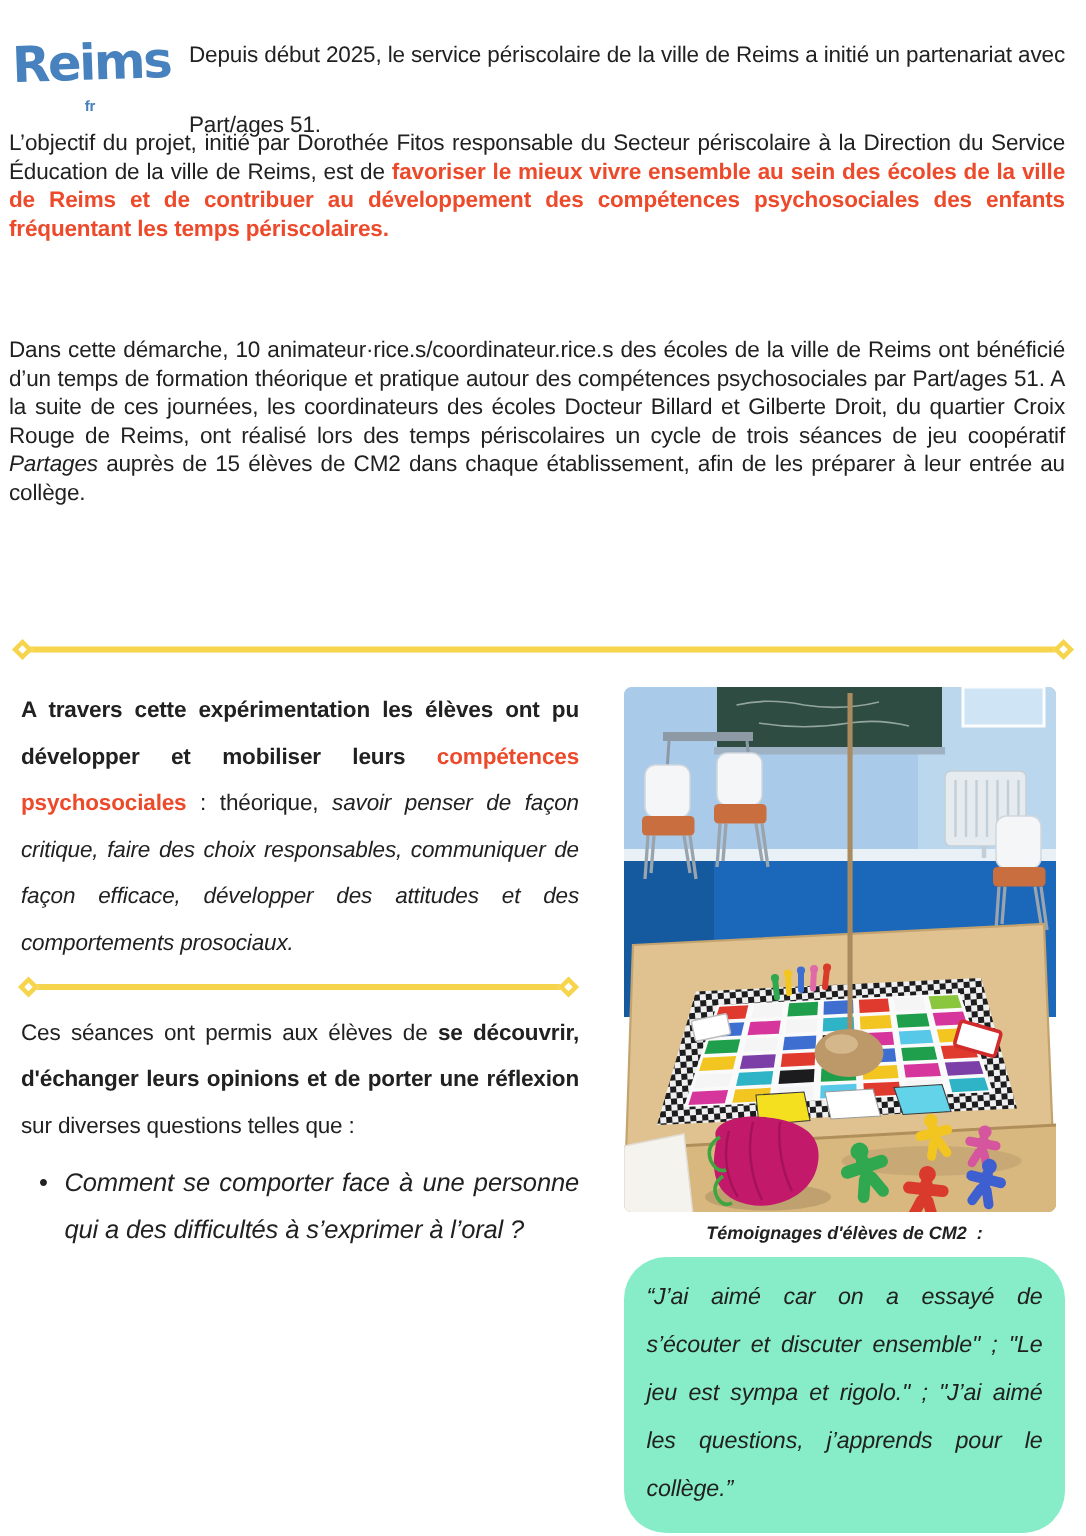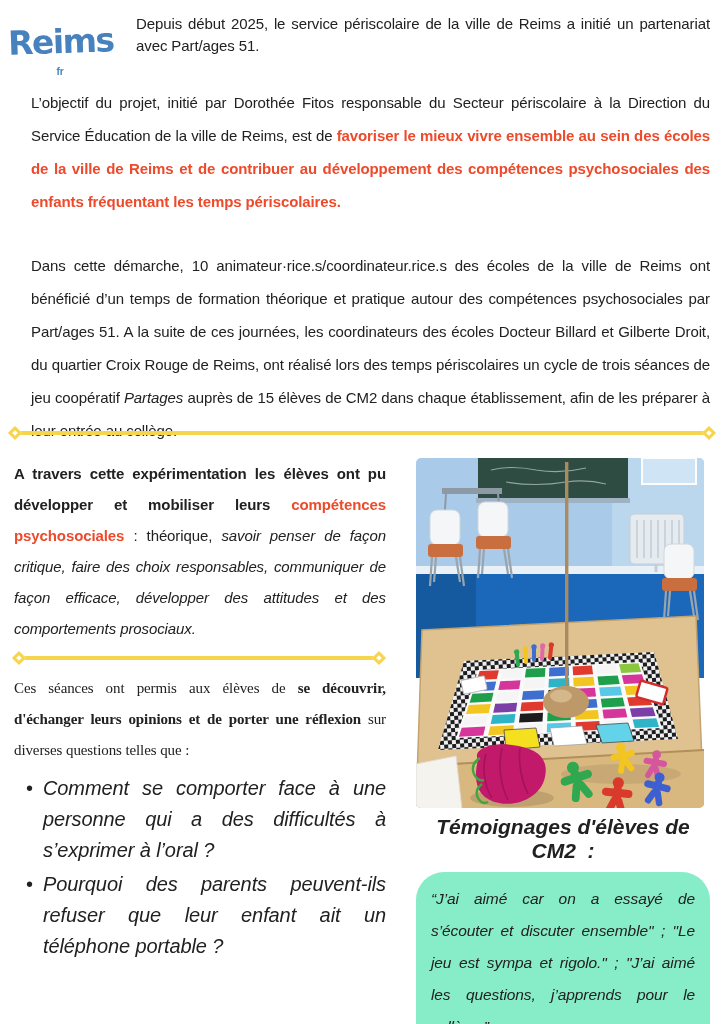--- a/index.html
+++ b/index.html
@@ -18,55 +18,55 @@
     overflow:hidden;
   }
   
   .header{position:absolute;top:10px;left:8px;right:14px;display:flex;gap:14px;}
   .logo{width:104px;flex:0 0 auto;padding-top:12px;text-align:center;}
   .logo-text{
     color:var(--logo-blue);font-weight:bold;font-size:33px;letter-spacing:-1.5px;
     font-family:"DejaVu Sans",sans-serif;transform:rotate(-2deg);display:inline-block;
   }
   .logo-fr{color:var(--logo-blue);font-size:10px;font-weight:bold;vertical-align:baseline;}
-  .intro{flex:1;text-align:justify;line-height:22px;padding-top:3px;margin-left:10px;}
-  
-  .para{position:absolute;left:31px;right:14px;text-align:justify;line-height:33px;}
+  .intro{flex:1;text-align:justify;line-height:47px;padding-top:3px;}
+  
+  .para{position:absolute;left:6px;right:14px;text-align:justify;line-height:19px;}
   .p-objective{top:86px;}
-  .p-context{top:224px;margin-top:25px;}
+  .p-context{top:224px;}
   .red-bold{color:var(--accent-red);font-weight:bold;}
   .bold{font-weight:bold;}
   .it{font-style:italic;}
   
   .divider{display:flex;align-items:center;}
   .divider-full{position:absolute;top:428px;left:10px;right:10px;}
   .divider-left{margin:9px 2px 10px 0;}
   .diamond{
     width:10px;height:10px;flex:0 0 auto;background:#fff;
     border:3px solid var(--divider-yellow);transform:rotate(45deg);
   }
   .divider-line{flex:1;height:4px;background:var(--divider-yellow);border-radius:2px;margin:0 -2px;}
   
   .columns{position:absolute;top:458px;left:14px;width:696px;display:flex;gap:30px;}
   .col-left{width:372px;flex:0 0 auto;}
   .col-right{width:294px;flex:0 0 auto;}
   .p-experiment{text-align:justify;line-height:31px;}
-  .p-sessions{text-align:justify;line-height:31px;margin-top:4px;font-family:Liberation Serif, serif;}
+  .p-sessions{text-align:justify;line-height:31px;margin-top:4px;}
   .questions{list-style:none;margin-top:7px;}
   .questions li{
     position:relative;padding-left:17px;margin-left:12px;margin-bottom:3px;
-    font-style:italic;text-align:justify;line-height:31px;font-size:20px;
+    font-style:italic;text-align:justify;line-height:31px;font-size:17px;
   }
   .questions li::before{content:"•";position:absolute;left:0;top:0;font-style:normal;}
   
   .photo{width:288px;height:350px;border-radius:5px;overflow:hidden;display:block;}
   .photo svg{display:block;}
   .caption{
     margin-top:7px;text-align:center;font-style:italic;font-weight:bold;
-    font-size:21px;letter-spacing:0;
+    font-size:12px;letter-spacing:0;
   }
   .quote-box{
     margin-top:9px;background:var(--testimonial-green);border-radius:28px;
     padding:11px 15px 13px;font-style:italic;text-align:justify;line-height:32px;
     font-size:15.5px;
   }
 </style>
 </head>
 <body>
 
@@ -97,21 +97,20 @@
       <div class="divider divider-left">
         <span class="diamond"></span>
         <span class="divider-line"></span>
         <span class="diamond"></span>
       </div>
 
       <p class="p-sessions"><span>Ces séances ont permis aux élèves de </span><span class="bold">se découvrir, d'échanger leurs opinions et de porter une réflexion</span><span> sur diverses questions telles que :</span></p>
 
       <ul class="questions">
         <li>Comment se comporter face à une personne qui a des difficultés à s’exprimer à l’oral ?</li>
-        <li>Pourquoi des parents peuvent-ils refuser que leur enfant ait un téléphone portable ?</li>
       </ul>
     </div>
 
     <div class="col-right">
       <figure class="photo" role="img" aria-label="Salle de classe aux murs bleus : jeu de plateau coopératif Partages posé sur une grande table, avec pions en bois colorés et sac rose">
         <svg viewBox="0 0 288 350" width="288" height="350" xmlns="http://www.w3.org/2000/svg">
           <defs>
             <pattern id="chk" width="8" height="8" patternUnits="userSpaceOnUse" patternTransform="rotate(-4)">
               <rect width="8" height="8" fill="#efefef"></rect>
               <rect width="4" height="4" fill="#1d1d1f"></rect>

